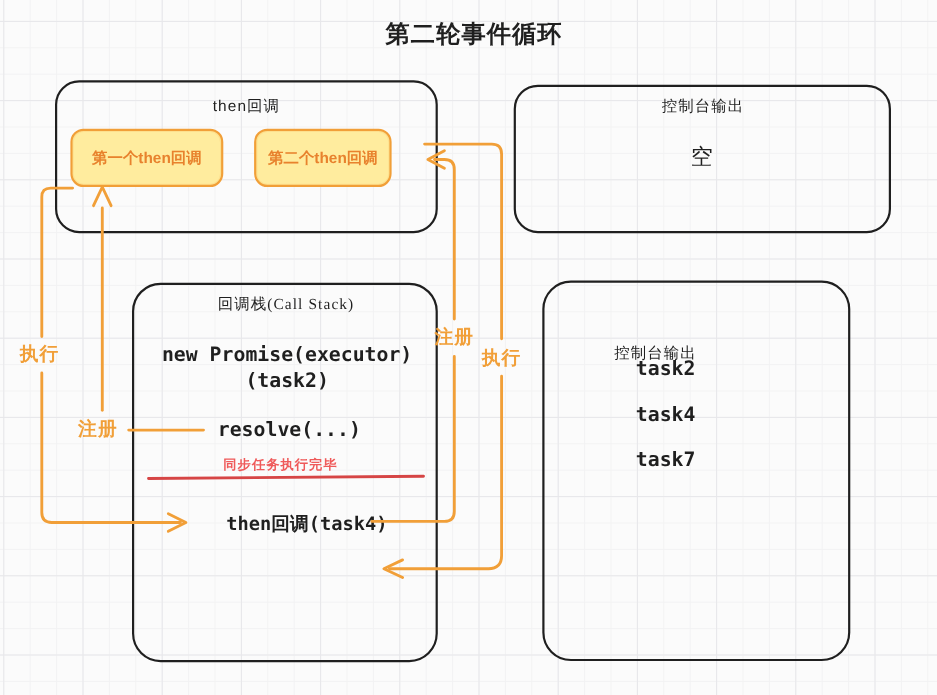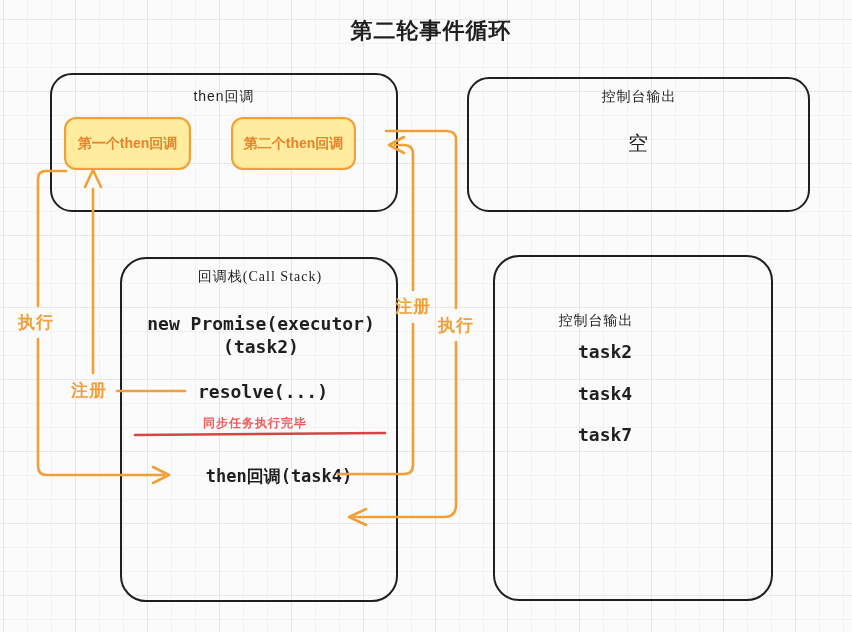--- a/index.html
+++ b/index.html
@@ -10,21 +10,21 @@
     background-image:
       linear-gradient(#e7e7ea 1px, transparent 1px),
       linear-gradient(90deg,#e7e7ea 1px, transparent 1px),
       linear-gradient(#f2f2f3 1px, transparent 1px),
       linear-gradient(90deg,#f2f2f3 1px, transparent 1px);
     background-size:72px 72px,72px 72px,24px 24px,24px 24px;
     background-position:3px 19px,3px 19px,3px 19px,3px 19px;
   }
   .abs{position:absolute;}
   .center{transform:translate(-50%,-50%);white-space:nowrap;}
-  .vcenter{transform:translate(0,-50%);white-space:nowrap;margin-top:16px;}
+  .vcenter{transform:translate(0,-50%);white-space:nowrap;}
   .title{font-size:22px;font-weight:700;letter-spacing:1px;}
   .box{
     position:absolute;border:2.2px solid #1f1f1f;border-radius:22px;
     background:transparent;box-sizing:border-box;
   }
   .box-label{font-size:14px;color:#1f1f1f;letter-spacing:1px;}
   .chip{
     position:absolute;background:#ffec9e;border:2.2px solid #f19f38;border-radius:12px;
     box-sizing:border-box;display:flex;align-items:center;justify-content:center;
     box-shadow:0 0 0 1px rgba(241,159,56,.15) inset;
@@ -39,21 +39,21 @@
 </style>
 </head>
 <body>
 
 <div class="canvas">
 
   <div class="abs center title" style="left:431px;top:31px;">第二轮事件循环</div>
 
   <div class="box" style="left:50px;top:73px;width:348px;height:139px;"></div>
   <div class="abs center box-label" style="left:224px;top:97px;">then回调</div>
-  <div class="chip" style="left:64px;top:117px;width:127px;height:53px;">
+  <div class="chip" style="left:64px;top:117px;width:139px;height:53px;">
     <span class="chip-text">第一个then回调</span>
   </div>
   <div class="chip" style="left:231px;top:117px;width:125px;height:53px;">
     <span class="chip-text">第二个then回调</span>
   </div>
 
   <div class="box" style="left:467px;top:77px;width:343px;height:135px;"></div>
   <div class="abs center box-label" style="left:639px;top:97px;">控制台输出</div>
   <div class="abs center empty-value" style="left:639px;top:143px;">空</div>
 

